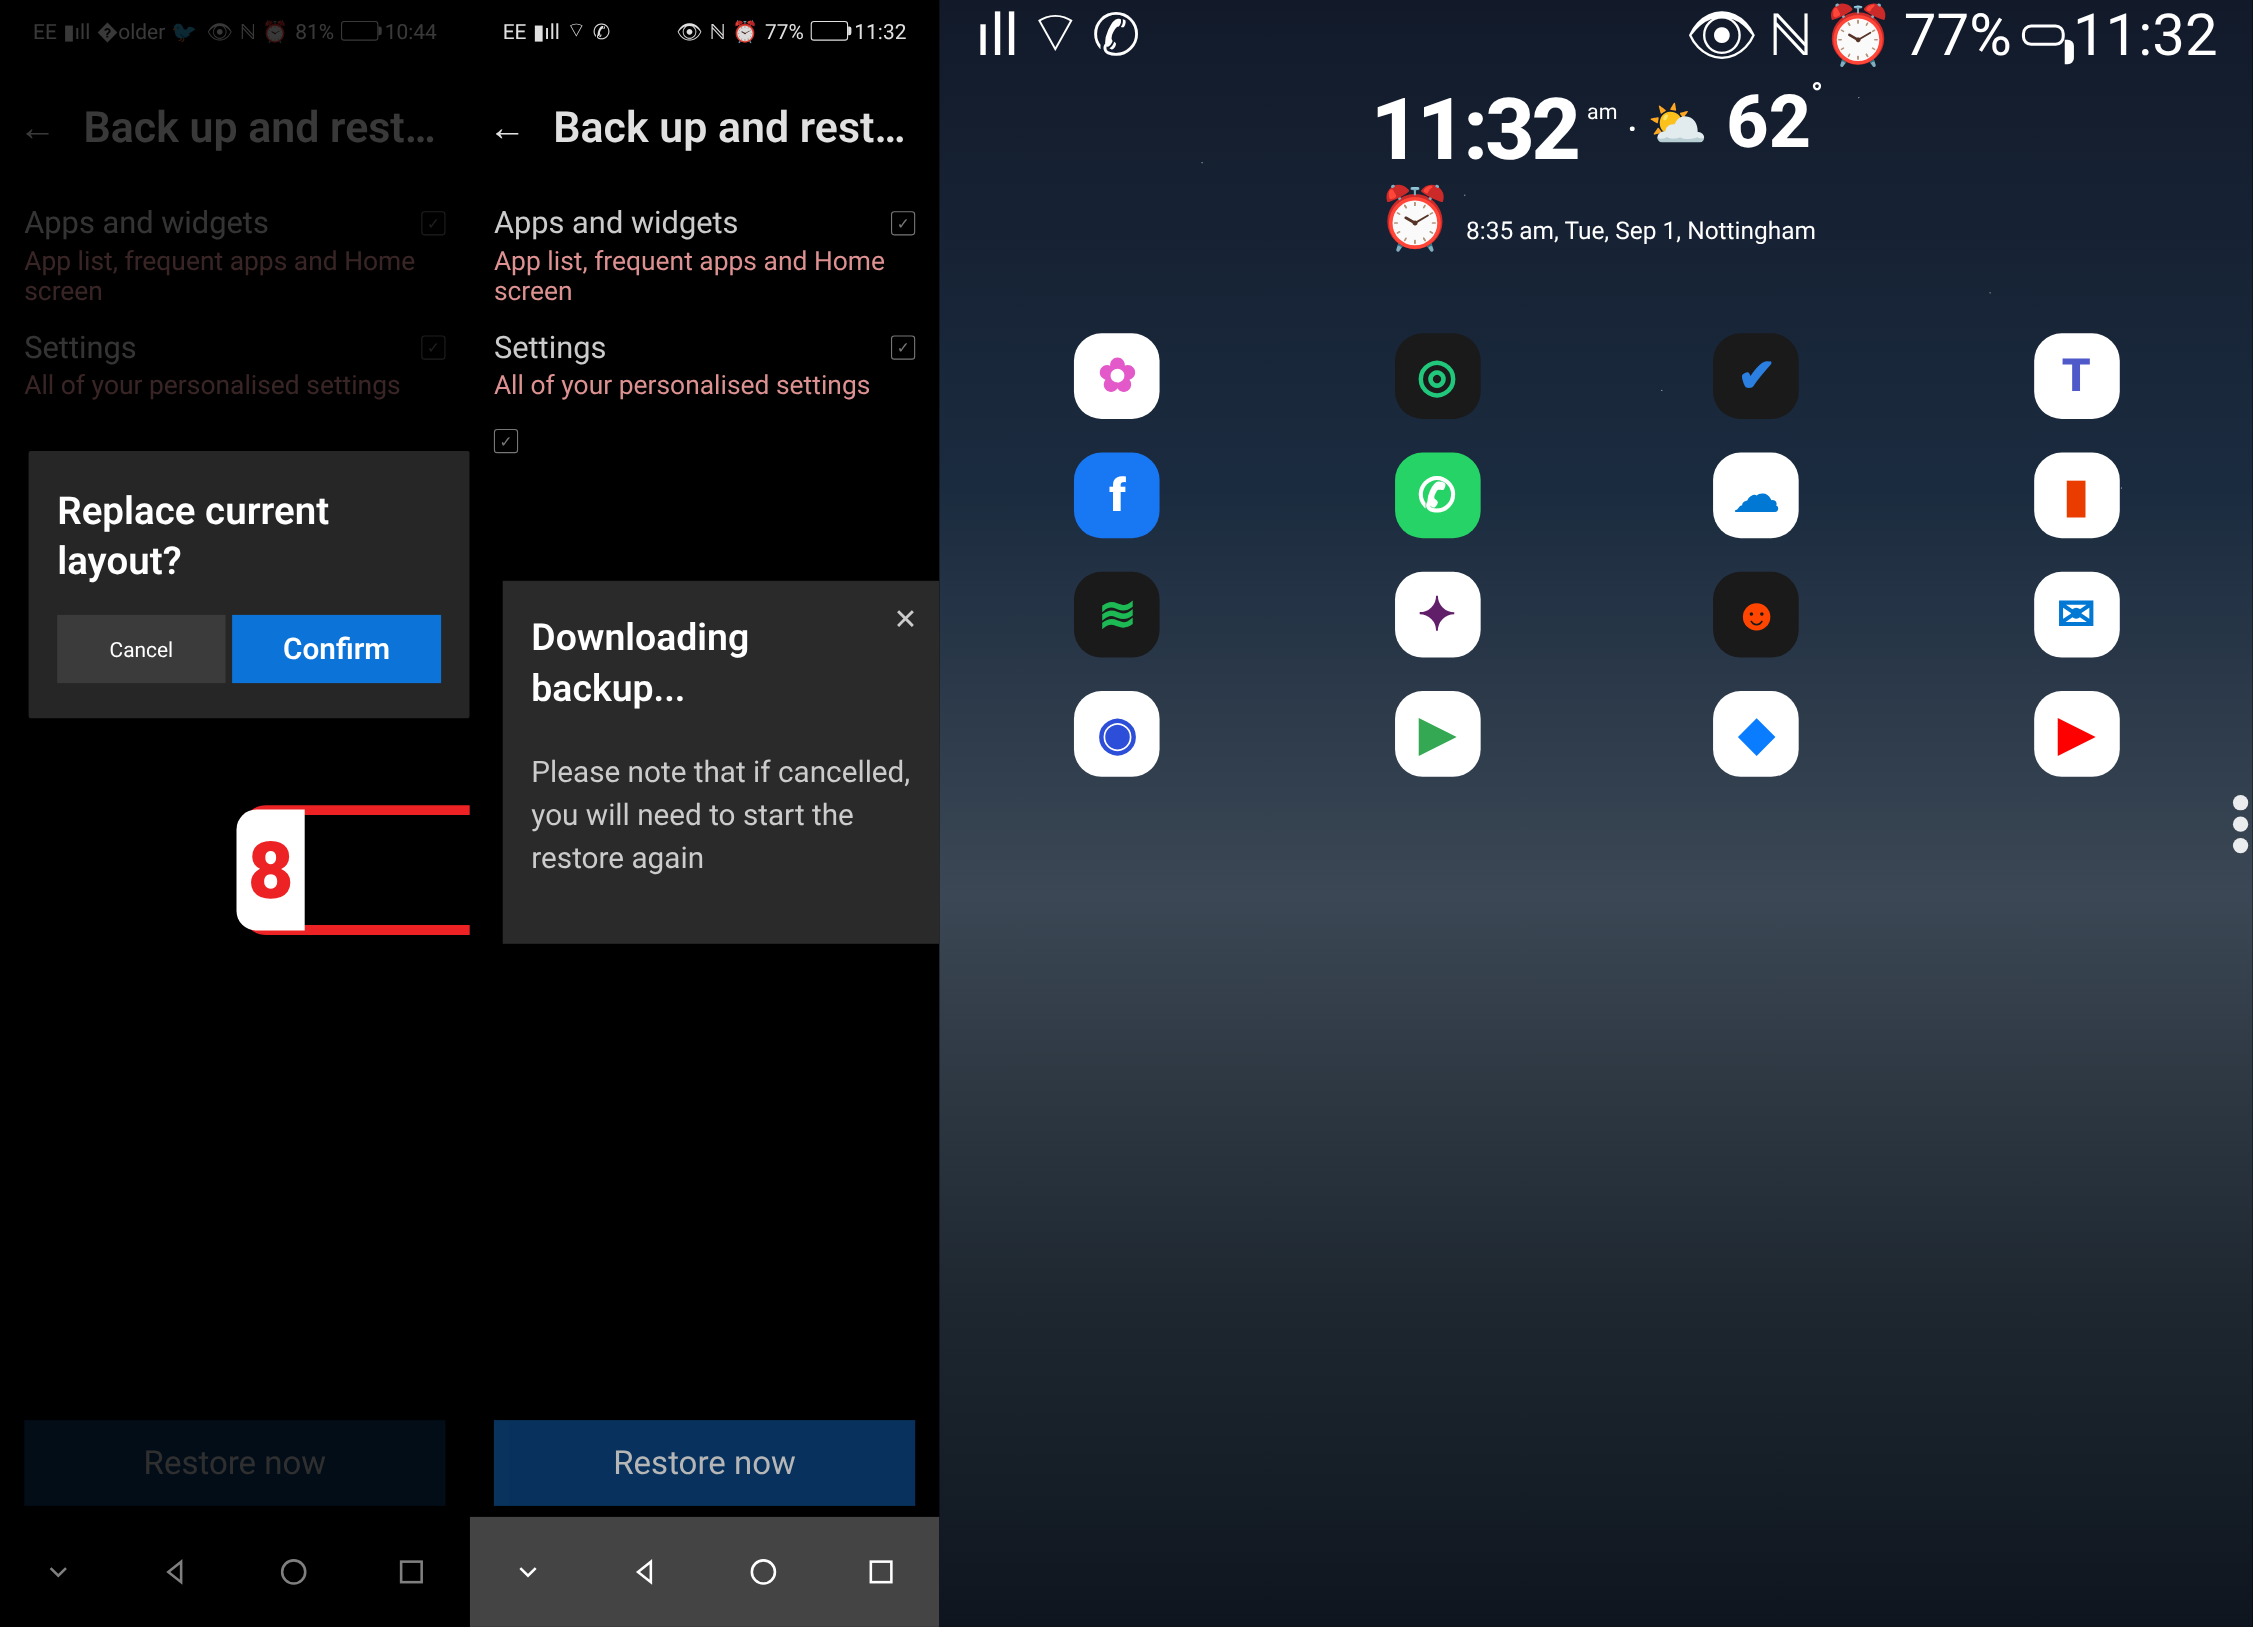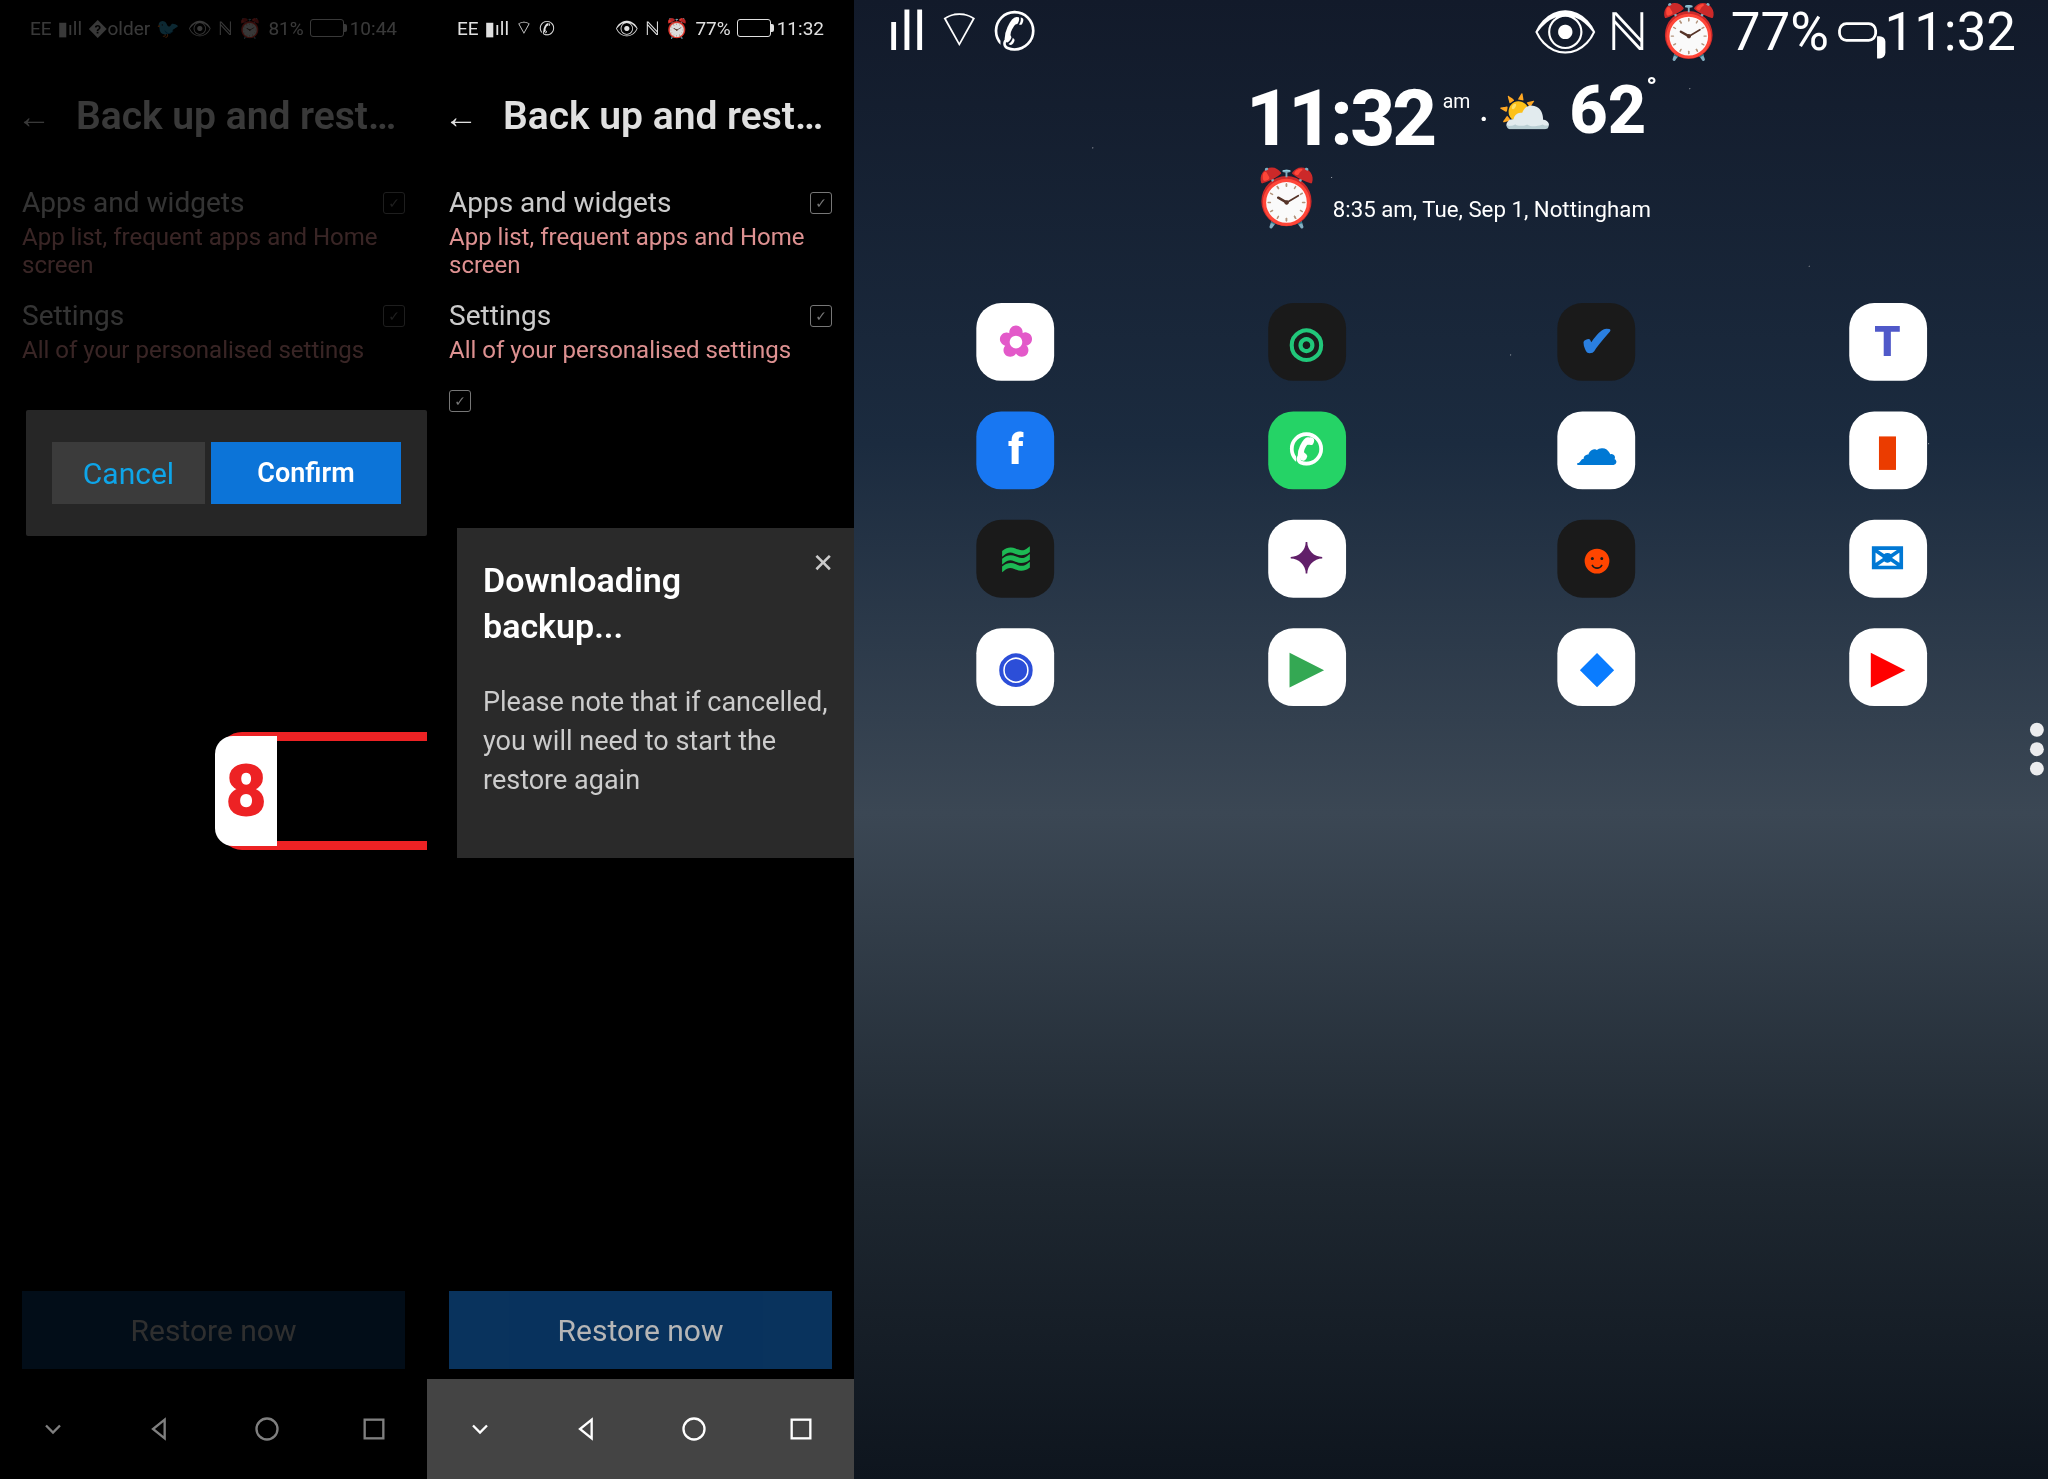--- a/index.html
+++ b/index.html
@@ -33,21 +33,21 @@
 
 
 .navbar { position:absolute; bottom:0; left:0; right:0; height:100px; background:#000; display:flex; align-items:center; justify-content:space-around; z-index:1; }
 .navbar .navicon { width:38px; height:38px; display:flex; align-items:center; justify-content:center; }
 
 
 .dialog1 { position:absolute; left:26px; right:0; top:410px; background:#262626; padding:32px 26px 32px 26px; z-index:5; border-radius:2px; }
 .d-title { font-size:35px; font-weight:600; line-height:1.3; margin-bottom:26px; }
 .d-body { font-size:26px; color:#ccc; line-height:1.45; margin-bottom:28px; }
 .d-btns { display:flex; justify-content:flex-end; gap:0; }
-.btn-cancel { flex:1; height:62px; background:#3b3b3b; color:#0ea5e9; font-size:30px; display:flex; align-items:center; justify-content:center; }
+.btn-cancel { flex:1; height:62px; background:#3b3b3b; color:#ffffff; font-size:19px; display:flex; align-items:center; justify-content:center; }
 .btn-confirm { width:190px; height:62px; background:#0c74d8; color:#fff; font-size:27px; font-weight:600; display:flex; align-items:center; justify-content:center; margin-left:6px; }
 .highlight-ring { position:absolute; border:9px solid #ed2224; border-radius:22px; left:220px; top:732px; width:280px; height:118px; z-index:10; }
 .step-badge { position:absolute; left:215px; top:736px; width:62px; height:110px; background:#fff; border-radius:18px 0 0 18px; z-index:11; color:#ed2224; font-size:72px; font-weight:900; display:flex; align-items:center; justify-content:center; }
 
 
 .dialog2 { position:absolute; left:30px; right:0; top:528px; background:#2a2a2a; padding:30px 26px; z-index:5; }
 .dialog2 .close-x { position:absolute; top:20px; right:20px; font-size:26px; color:#ccc; }
 .dialog2 .d-title { font-size:34px; font-weight:600; margin-bottom:33px; line-height:1.35; }
 .dialog2 .d-body { font-size:27px; color:#ccc; line-height:1.45; }
 
@@ -115,20 +115,21 @@
     <div class="txt">
       <div class="li-title">Settings</div>
       <div class="li-sub">All of your personalised settings</div>
     </div>
     <div class="check">✓</div>
   </div>
 
   <div class="restore-btn">Restore now</div>
 
   <div class="dialog1">
+    <div class="d-title">Replace current layout?</div>
     <div class="d-btns">
       <div class="btn-cancel">Cancel</div>
       <div class="btn-confirm">Confirm</div>
     </div>
   </div>
   <div class="highlight-ring"></div>
   <div class="step-badge">8</div>
 
   <div class="navbar">
     <div class="navicon">

